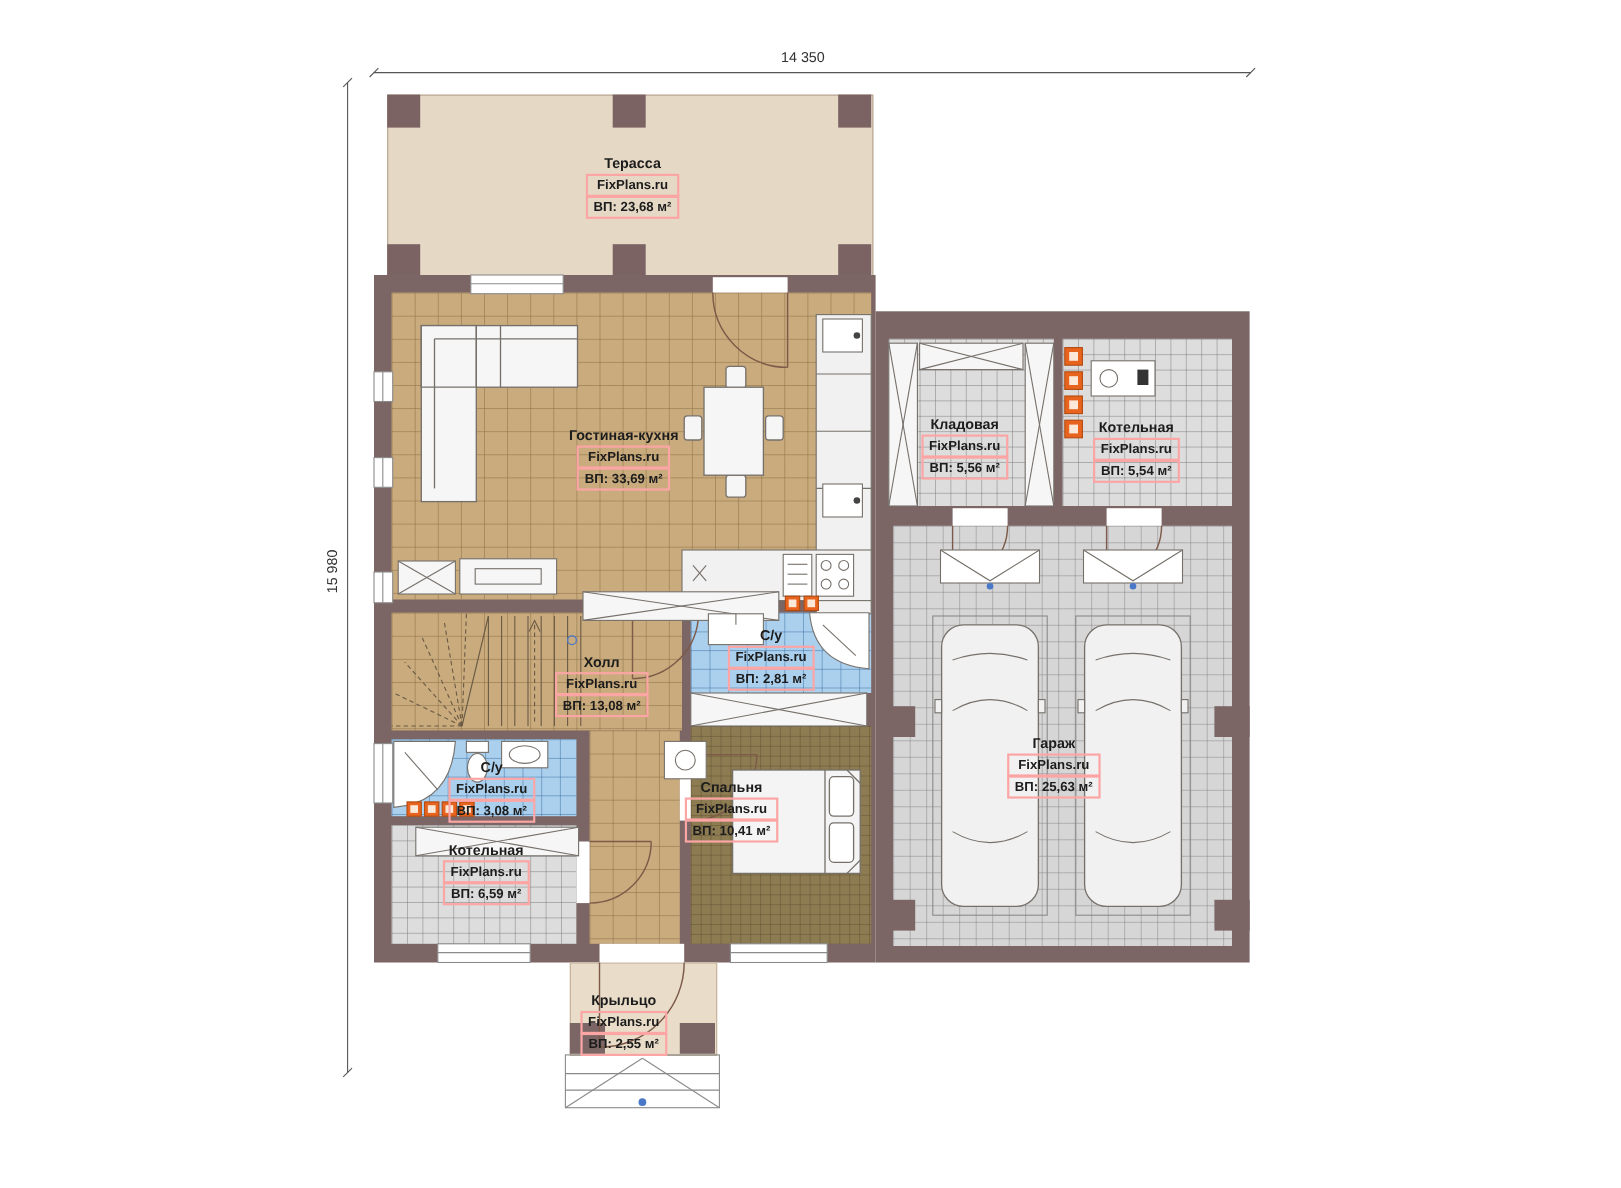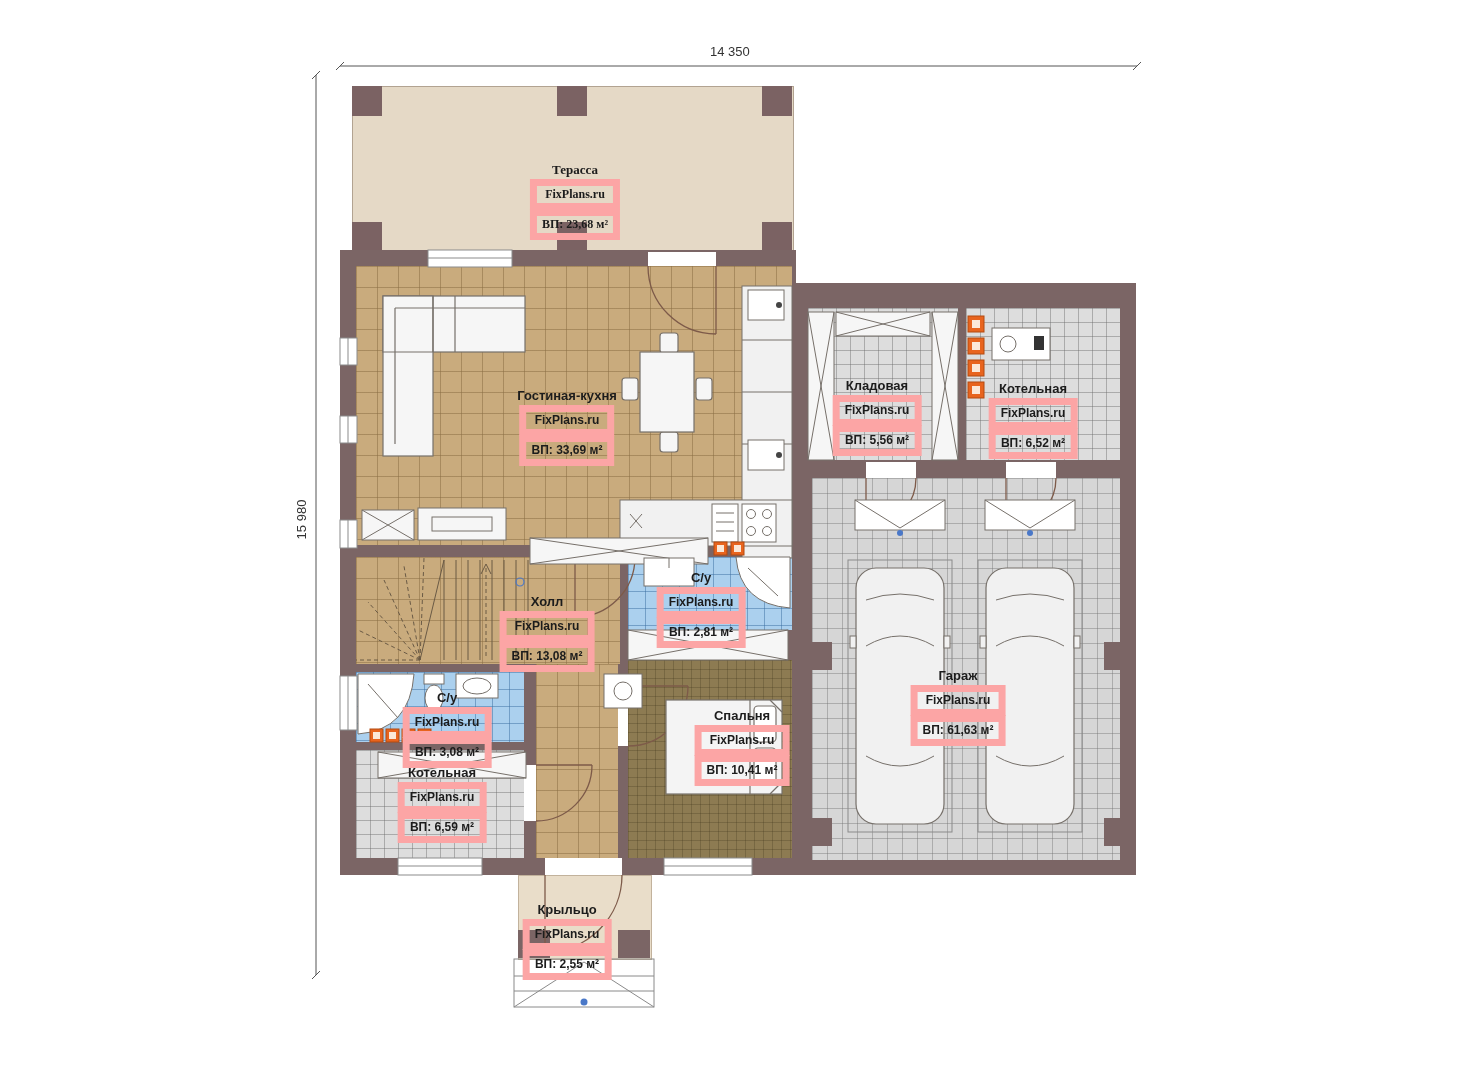--- a/index.html
+++ b/index.html
@@ -26,21 +26,21 @@
     background-image:linear-gradient(to right, rgba(110,110,110,.40) 1px, transparent 1px),
                      linear-gradient(to bottom, rgba(110,110,110,.40) 1px, transparent 1px);
     background-size:15px 15px;}
   .floor-terrace{position:absolute;background:#e5d9c6;border:1px solid #b2a391;}
   .floor-porch{position:absolute;background:#e9ddc9;border:1px solid #c2b29c;}
   .column{position:absolute;width:30px;height:30px;background:#7b6263;}
   .overlay{position:absolute;left:0;top:0;}
   .room-label{position:absolute;transform:translateX(-50%);text-align:center;
     color:#1c1c1c;font-size:13px;font-weight:bold;line-height:1.2;white-space:nowrap;z-index:20;}
   .rl-boxes{display:inline-block;margin-top:2px;}
-  .rl-box{display:block;border:7px solid #fca5a5;padding:0 5px;font-size:12px;
+  .rl-box{display:block;border:2px solid #fca5a5;padding:0 5px;font-size:12px;
     font-weight:bold;line-height:17px;margin-top:-1px;}
   .dim-label{position:absolute;color:#333;font-size:13px;}
   .dim-left-label{position:absolute;color:#333;font-size:13px;transform:rotate(-90deg);}
 </style>
 </head>
 <body>
 
 <div id="canvas">
 
   <div class="dim-label" style="left:710px;top:44px;">14 350</div>
@@ -325,68 +325,68 @@
       <line x1="514" y1="1007" x2="584" y2="962"></line>
       <line x1="654" y1="1007" x2="584" y2="962"></line>
       <circle cx="584" cy="1002" r="3.5" fill="#4a78c8" stroke="none"></circle>
     </g>
 
     <g>
       <circle cx="520" cy="582" r="4" fill="none" stroke="#4a78c8" stroke-width="1.2"></circle>
     </g>
   </svg>
 
-  <div class="room-label" style="left:575px;top:162px;font-family:Liberation Serif, serif;">
+  <div class="room-label" style="left:575px;top:141px;">
     <div>Терасса</div>
     <div class="rl-boxes"><span class="rl-box">FixPlans.ru</span><span class="rl-box">ВП: 23,68 м²</span></div>
   </div>
 
   <div class="room-label" style="left:567px;top:388px;">
     <div>Гостиная-кухня</div>
     <div class="rl-boxes"><span class="rl-box">FixPlans.ru</span><span class="rl-box">ВП: 33,69 м²</span></div>
   </div>
 
   <div class="room-label" style="left:877px;top:378px;text-align:center;">
     <div>Кладовая</div>
     <div class="rl-boxes"><span class="rl-box">FixPlans.ru</span><span class="rl-box">ВП: 5,56 м²</span></div>
   </div>
 
   <div class="room-label" style="left:1033px;top:381px;">
     <div>Котельная</div>
-    <div class="rl-boxes"><span class="rl-box">FixPlans.ru</span><span class="rl-box">ВП: 6,52 м²</span></div>
+    <div class="rl-boxes"><span class="rl-box">FixPlans.ru</span><span class="rl-box">ВП: 5,54 м²</span></div>
   </div>
 
   <div class="room-label" style="left:547px;top:594px;">
     <div>Холл</div>
     <div class="rl-boxes"><span class="rl-box">FixPlans.ru</span><span class="rl-box">ВП: 13,08 м²</span></div>
   </div>
 
   <div class="room-label" style="left:701px;top:570px;">
     <div>С/у</div>
     <div class="rl-boxes"><span class="rl-box">FixPlans.ru</span><span class="rl-box">ВП: 2,81 м²</span></div>
   </div>
 
-  <div class="room-label" style="left:742px;top:708px;">
+  <div class="room-label" style="left:665px;top:708px;">
     <div>Спальня</div>
     <div class="rl-boxes"><span class="rl-box">FixPlans.ru</span><span class="rl-box">ВП: 10,41 м²</span></div>
   </div>
 
   <div class="room-label" style="left:447px;top:690px;">
     <div>С/у</div>
     <div class="rl-boxes"><span class="rl-box">FixPlans.ru</span><span class="rl-box">ВП: 3,08 м²</span></div>
   </div>
 
   <div class="room-label" style="left:442px;top:765px;">
     <div>Котельная</div>
     <div class="rl-boxes"><span class="rl-box">FixPlans.ru</span><span class="rl-box">ВП: 6,59 м²</span></div>
   </div>
 
   <div class="room-label" style="left:958px;top:668px;">
     <div>Гараж</div>
-    <div class="rl-boxes"><span class="rl-box">FixPlans.ru</span><span class="rl-box">ВП: 61,63 м²</span></div>
+    <div class="rl-boxes"><span class="rl-box">FixPlans.ru</span><span class="rl-box">ВП: 25,63 м²</span></div>
   </div>
 
   <div class="room-label" style="left:567px;top:902px;">
     <div>Крыльцо</div>
     <div class="rl-boxes"><span class="rl-box">FixPlans.ru</span><span class="rl-box">ВП: 2,55 м²</span></div>
   </div>
 
 </div>
 
 </body></html>

